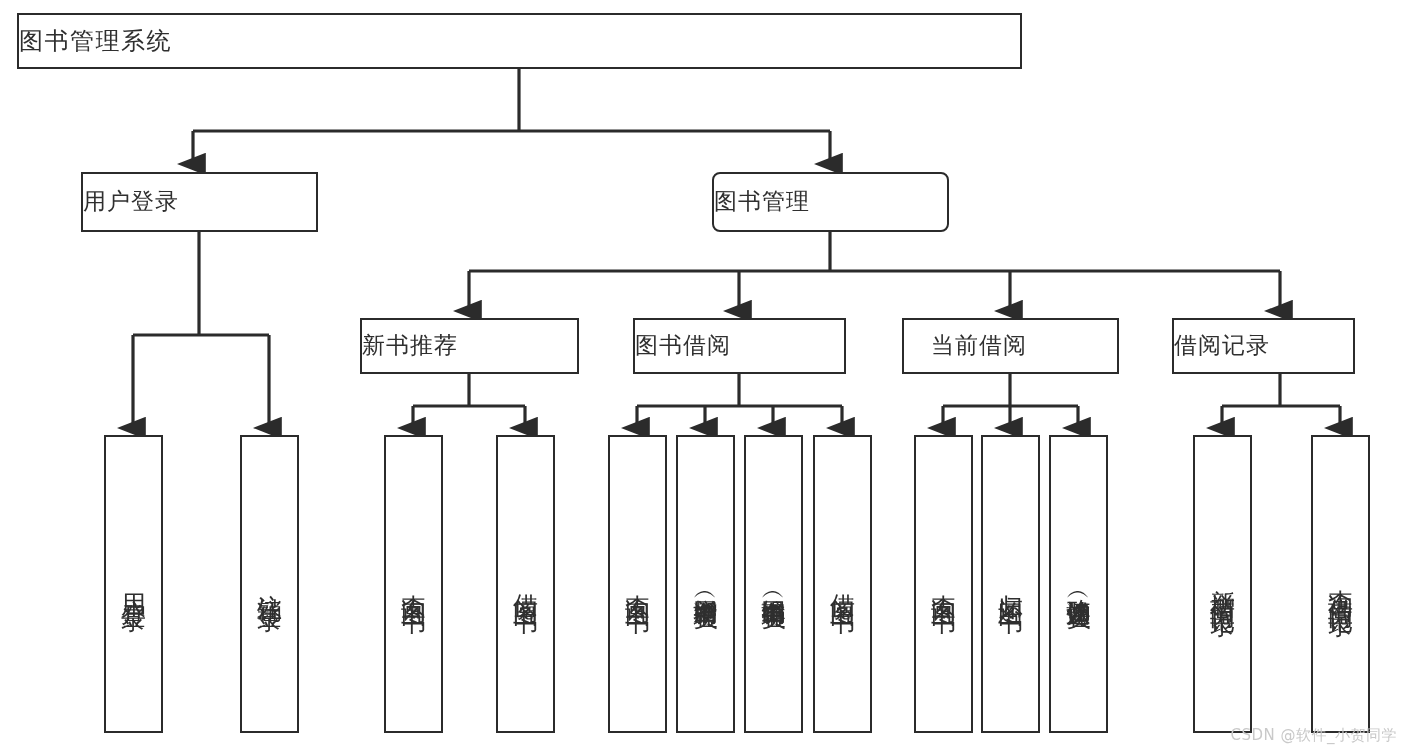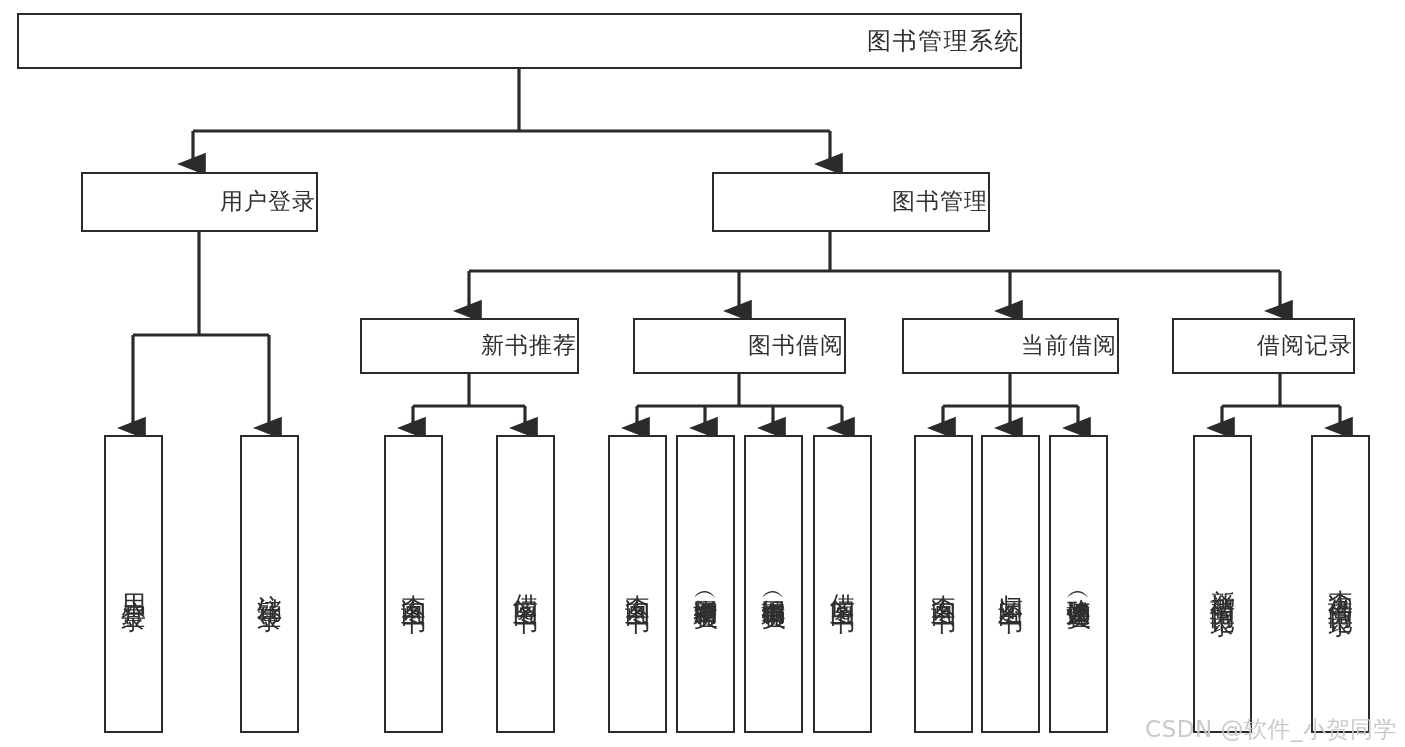--- a/index.html
+++ b/index.html
@@ -28,21 +28,21 @@
     pointer-events: none;
   }
   
   .node {
     position: absolute;
     box-sizing: border-box;
     background: #ffffff;
     border: 2px solid #2b2b2b;
     display: flex;
     align-items: center;
-    justify-content: flex-end;
+    justify-content: flex-start;
     color: #2f2f2f;
     z-index: 2;
   }
   .node .label {
     display: block;
     text-align: center;
     line-height: 1.18;
     white-space: nowrap;
   }
   
@@ -70,21 +70,21 @@
   }
   .node.vert.tight .label {
     letter-spacing: 1px;
     font-size: 24px;
   }
   
   #watermark {
     position: absolute;
     right: 8px;
     bottom: 2px;
-    font-size: 23px;
+    font-size: 15px;
     color: #c9c9c9;
     letter-spacing: 0.5px;
     z-index: 5;
     white-space: nowrap;
     font-family: "DejaVu Sans", "Liberation Sans", sans-serif;
   }
 </style>
 </head>
 <body>
 
@@ -143,33 +143,33 @@
   </svg>
 
   <div class="node root horiz" style="left:17px; top:13px; width:1005px; height:56px;">
     <span class="label">图书管理系统</span>
   </div>
 
   <div class="node horiz" style="left:81px; top:172px; width:237px; height:60px;">
     <span class="label">用户登录</span>
   </div>
 
-  <div class="node horiz" style="left:712px; top:172px; width:278px; height:60px;">
+  <div class="node horiz" style="left:712px; top:172px; width:237px; height:60px;border-radius:8px;">
     <span class="label">图书管理</span>
   </div>
 
   <div class="node horiz" style="left:633px; top:318px; width:213px; height:56px;">
     <span class="label">图书借阅</span>
   </div>
 
   <div class="node horiz" style="left:360px; top:318px; width:219px; height:56px;">
     <span class="label">新书推荐</span>
   </div>
 
-  <div class="node horiz" style="left:902px; top:318px; width:217px; height:56px;">
+  <div class="node horiz" style="left:902px; top:318px; width:217px; height:56px;padding-left:27px;">
     <span class="label">当前借阅</span>
   </div>
 
   <div class="node horiz" style="left:1172px; top:318px; width:183px; height:56px;">
     <span class="label">借阅记录</span>
   </div>
 
   <div class="node vert" style="left:104px; top:435px; width:59px; height:298px;">
     <span class="label">用户登录</span>
   </div>

